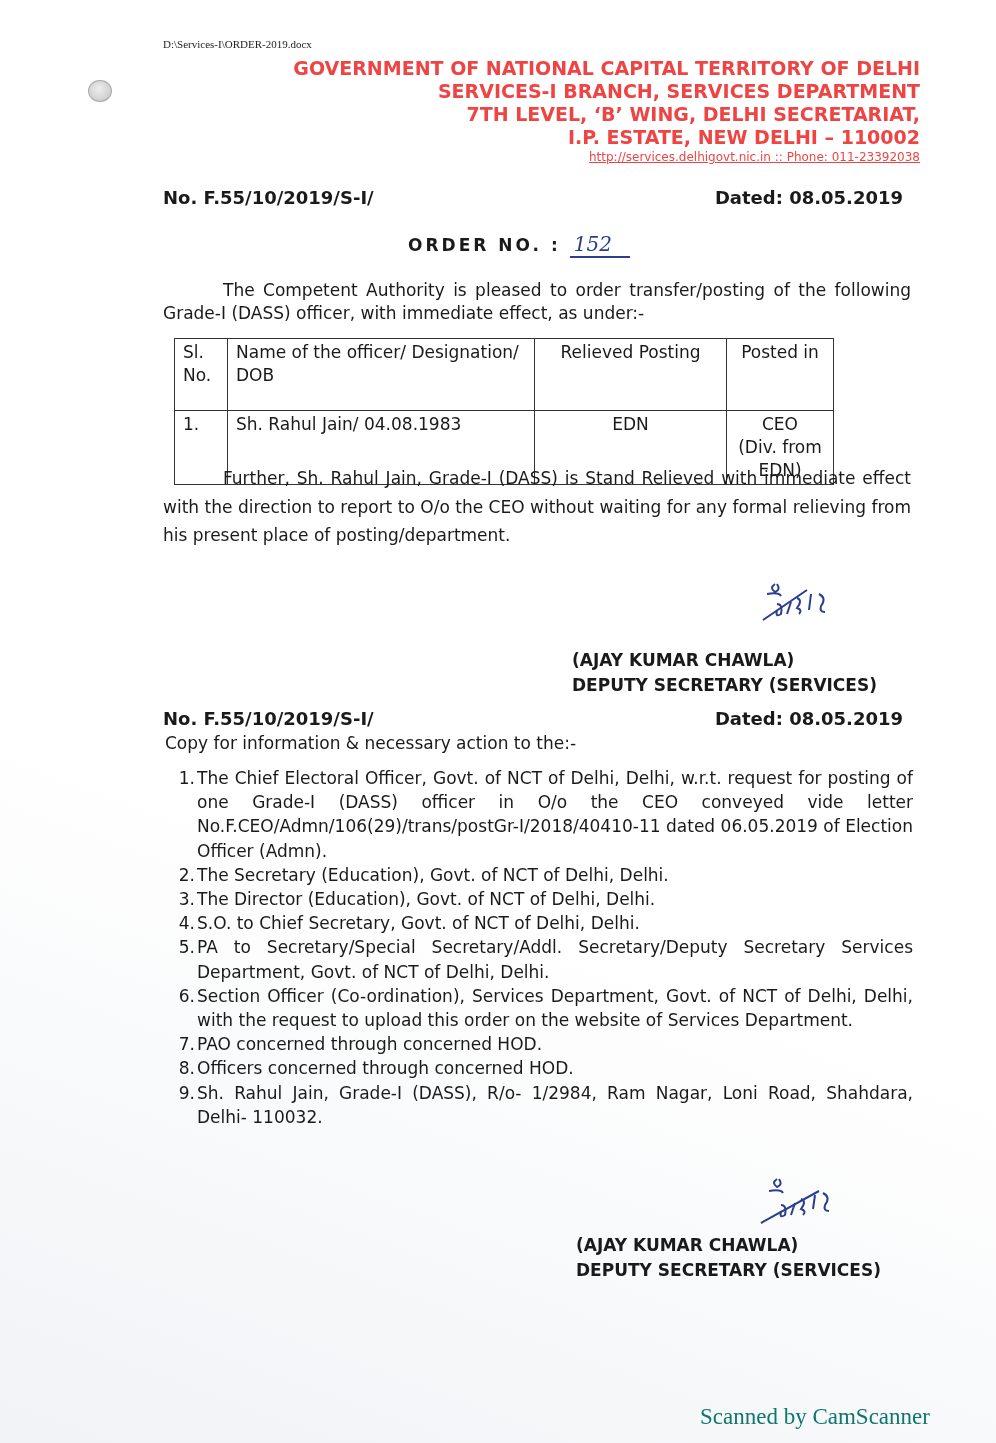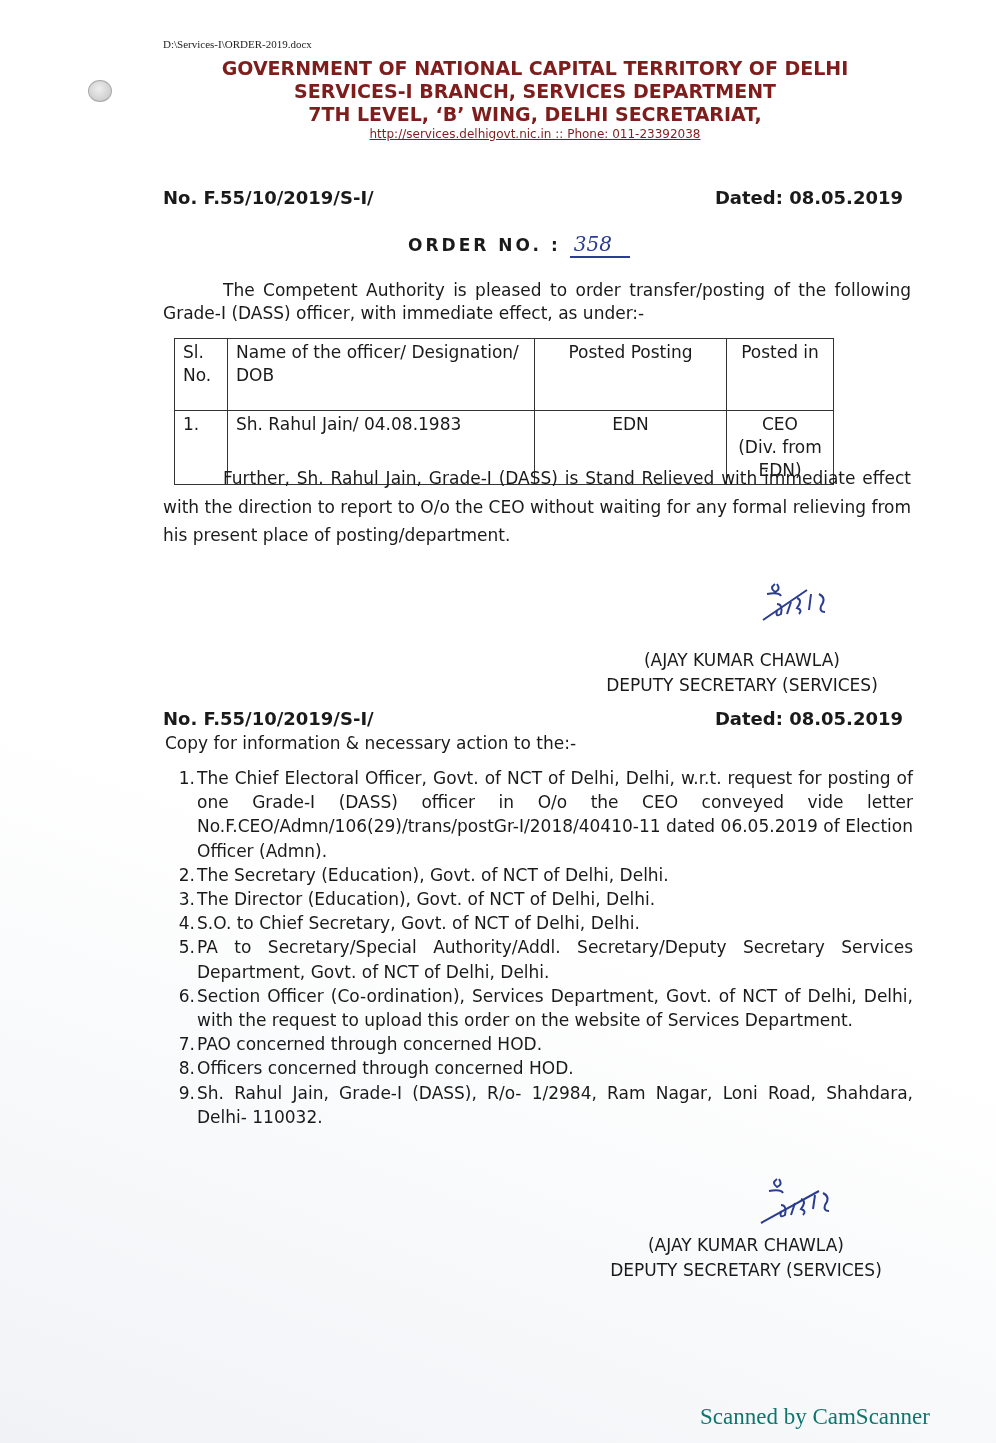--- a/index.html
+++ b/index.html
@@ -18,22 +18,22 @@
       position:absolute; left:88px; top:80px; width:22px; height:20px;
       border-radius:50%;
       background: radial-gradient(circle at 45% 40%, #eeeeee, #cfcfcf 70%, #9a9a9a 100%);
       border:1px solid #a8a8a8;
     }
     .filepath {
       position:absolute; left:163px; top:38px;
       font-family:"Liberation Serif", serif; font-size:11px; color:#222;
     }
     .header {
-      position:absolute; left:150px; top:57px; width:770px; text-align:center;
-      font-weight:bold; font-size:19px; line-height:23px; color:#7f1d1d;
+      position:absolute; left:150px; top:57px; width:770px; text-align:right;
+      font-weight:bold; font-size:19px; line-height:23px; color:#ef4444;
     }
     .header .sub {
       font-weight:normal; font-size:12px; line-height:16px; text-decoration:underline;
     }
     .ref-row {
       position:absolute; left:163px; width:740px; display:flex; justify-content:space-between;
       font-weight:bold; font-size:18px;
     }
     .order-no {
       position:absolute; left:408px; top:232px; font-weight:bold; font-size:17px; letter-spacing:3px;
@@ -47,22 +47,22 @@
     }
     .indent { text-indent:60px; }
     table.postings {
       position:absolute; left:174px; top:338px; width:660px; border-collapse:collapse;
       font-size:17px; line-height:23px;
     }
     table.postings td {
       border:1.5px solid #333; vertical-align:top; padding:2px 8px;
     }
     .sig {
-      position:absolute; width:340px; text-align:center;
-      font-weight:normal; font-size:17px; line-height:25px;
+      position:absolute; width:340px; text-align:left;
+      font-weight:bold; font-size:17px; line-height:25px;
     }
     .signature-mark { position:absolute; }
     .copy-list {
       position:absolute; left:155px; top:766px; width:758px; margin:0; padding:0; list-style:none;
       font-size:17px; line-height:24.2px;
     }
     .copy-list li { display:flex; }
     .copy-list .n { width:40px; text-align:right; padding-right:2px; flex-shrink:0; }
     .copy-list .t { flex:1; text-align:justify; }
     .camscanner {
@@ -75,41 +75,42 @@
 
 <div class="page-shade"></div>
 <div class="punch-hole"></div>
 
 <div class="filepath">D:\Services-I\ORDER-2019.docx</div>
 
 <div class="header">
   <div>GOVERNMENT OF NATIONAL CAPITAL TERRITORY OF DELHI</div>
   <div>SERVICES-I BRANCH, SERVICES DEPARTMENT</div>
   <div>7TH LEVEL, ‘B’ WING, DELHI SECRETARIAT,</div>
+  <div>I.P. ESTATE, NEW DELHI – 110002</div>
   <div class="sub">http://services.delhigovt.nic.in :: Phone: 011-23392038</div>
 </div>
 
 <div class="ref-row" style="top:187px;">
   <span>No. F.55/10/2019/S-I/</span>
   <span>Dated: 08.05.2019</span>
 </div>
 
 <div class="order-no">
   <span>ORDER NO. :</span>
-  <span class="num">358</span>
+  <span class="num">152</span>
 </div>
 
 <div class="para indent" style="top:279px;">The Competent Authority is pleased to order transfer/posting of the following Grade-I (DASS) officer, with immediate effect, as under:-</div>
 
 <table class="postings">
   <tbody>
       <tr style="height:72px;">
     <td style="width:36px;">Sl. No.</td>
     <td style="width:290px;">Name of the officer/ Designation/ DOB</td>
-    <td style="width:175px; text-align:center;">Posted Posting</td>
+    <td style="width:175px; text-align:center;">Relieved Posting</td>
     <td style="text-align:center;">Posted in</td>
   </tr>
   <tr>
     <td>1.</td>
     <td>Sh. Rahul Jain/ 04.08.1983</td>
     <td style="text-align:center;">EDN</td>
     <td style="text-align:center;">
       <div>CEO</div>
       <div>(Div. from EDN)</div>
     </td>
@@ -148,21 +149,21 @@
   <li>
       <span class="n">3.</span>
       <span class="t">The Director (Education), Govt. of NCT of Delhi, Delhi.</span>
     </li>
   <li>
       <span class="n">4.</span>
       <span class="t">S.O. to Chief Secretary, Govt. of NCT of Delhi, Delhi.</span>
     </li>
   <li>
       <span class="n">5.</span>
-      <span class="t">PA to Secretary/Special Authority/Addl. Secretary/Deputy Secretary Services Department, Govt. of NCT of Delhi, Delhi.</span>
+      <span class="t">PA to Secretary/Special Secretary/Addl. Secretary/Deputy Secretary Services Department, Govt. of NCT of Delhi, Delhi.</span>
     </li>
   <li>
       <span class="n">6.</span>
       <span class="t">Section Officer (Co-ordination), Services Department, Govt. of NCT of Delhi, Delhi, with the request to upload this order on the website of Services Department.</span>
     </li>
   <li>
       <span class="n">7.</span>
       <span class="t">PAO concerned through concerned HOD.</span>
     </li>
   <li>

